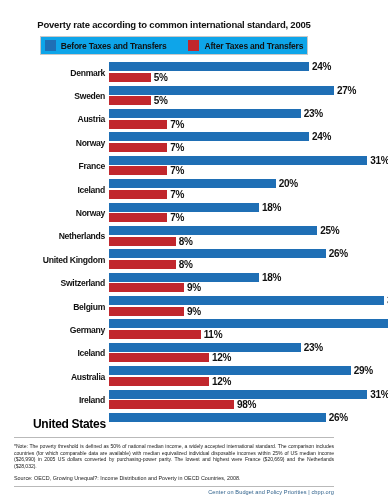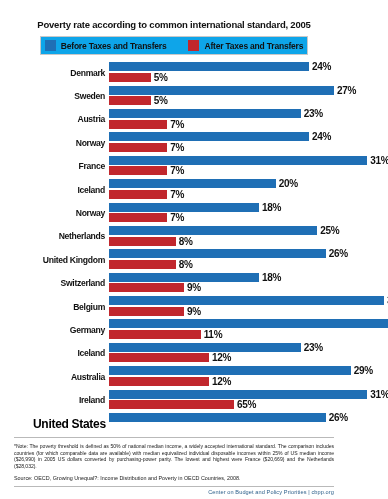--- a/index.html
+++ b/index.html
@@ -367,21 +367,21 @@
       </div>
       <div class="row">
         <div class="row-label">Ireland</div>
         <div class="bars">
           <div class="bar-line">
             <div class="bar" style="background: rgb(31, 111, 181); width: 258.333px;"></div>
             <span class="bar-value">31%</span>
           </div>
           <div class="bar-line second">
             <div class="bar" style="background: rgb(193, 39, 45); width: 125px;"></div>
-            <span class="bar-value">65%</span>
+            <span class="bar-value">98%</span>
           </div>
         </div>
       </div>
       <div class="row highlight">
         <div class="row-label">United States</div>
         <div class="bars">
           <div class="bar-line">
             <div class="bar" style="background: rgb(31, 111, 181); width: 216.667px;"></div>
             <span class="bar-value">26%</span>
           </div>

